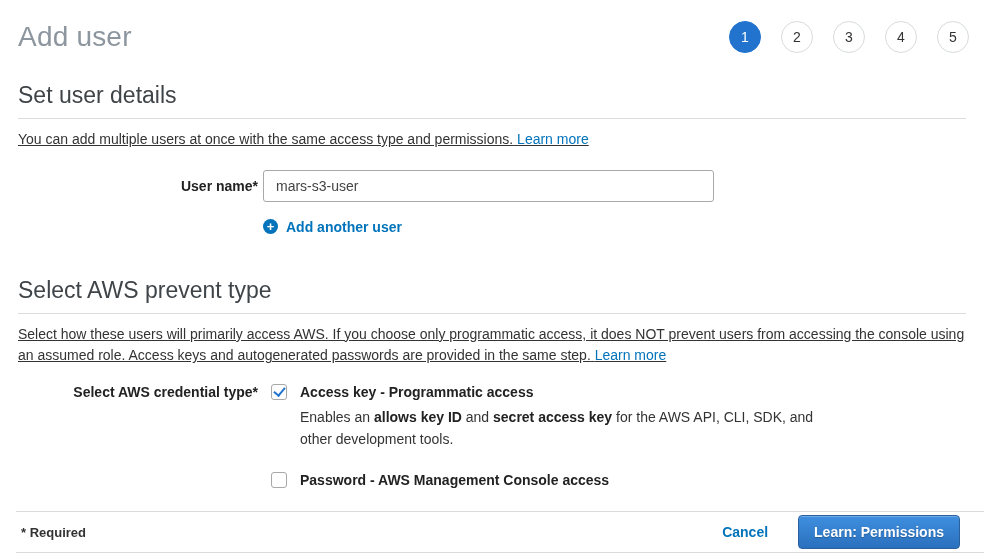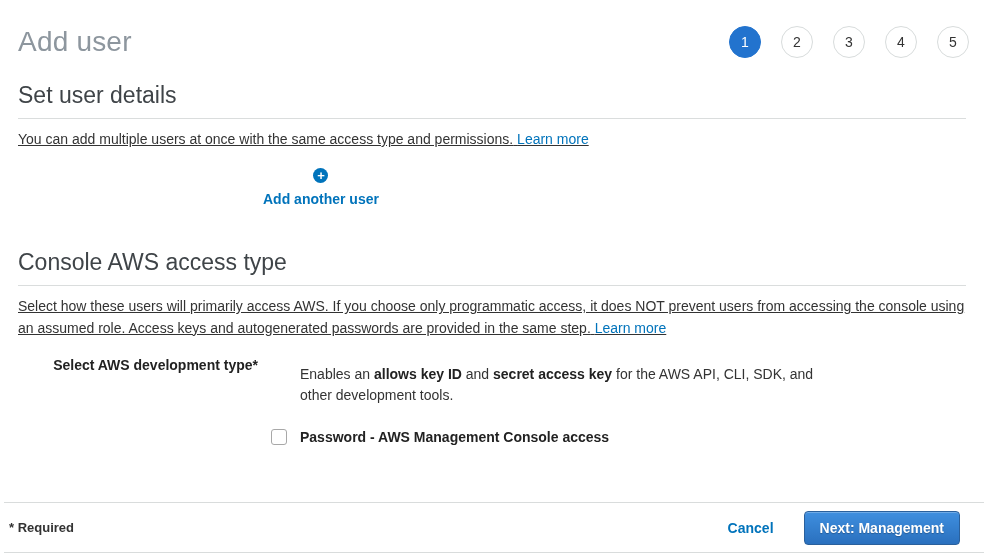--- a/index.html
+++ b/index.html
@@ -11,21 +11,21 @@
   *{box-sizing:border-box;}
   html,body{margin:0;padding:0;}
   body{
     width:984px;height:556px;overflow:hidden;position:relative;
     background:#fff;
     font-family:"Liberation Sans","DejaVu Sans",sans-serif;
     color:#333;
   }
   
   .header{
-    display:flex;justify-content:space-between;align-items:flex-end;
+    display:flex;justify-content:space-between;align-items:center;
     padding:16px 15px 0 18px;height:58px;
   }
   .page-title{font-size:28px;font-weight:400;color:#8d969e;margin:0;letter-spacing:.2px;}
   .steps{display:flex;gap:20px;}
   .step{
     width:32px;height:32px;border-radius:50%;
     border:1px solid #d8dcdc;background:#fff;color:#333;
     display:flex;align-items:center;justify-content:center;
     font-size:14px;
   }
@@ -47,21 +47,21 @@
     font-size:14px;font-weight:bold;color:#222;
   }
   .text-input{
     margin-left:0;width:451px;height:32px;
     border:1px solid #a9a9a9;border-radius:3px;
     padding:0 12px;font-size:14px;color:#444;
     font-family:"Liberation Sans","DejaVu Sans",sans-serif;
     outline:none;background:#fff;
   }
   .add-user-row{margin:15px 0 0 245px;}
-  .add-link{display:inline-flex;align-items:center;gap:8px;font-size:14px;font-weight:bold;color:var(--link);text-decoration:none;cursor:pointer;flex-direction:column;}
+  .add-link{display:inline-flex;align-items:center;gap:8px;font-size:14px;font-weight:bold;color:var(--link);text-decoration:none;cursor:pointer;}
   .plus-icon{
     width:15px;height:15px;border-radius:50%;background:var(--link);
     color:#fff;display:inline-flex;align-items:center;justify-content:center;
     font-size:13px;font-weight:bold;line-height:1;
   }
   .plus-icon::before{content:"+";margin-top:-1px;}
   
   .section-2{margin-top:42px;}
   .cred-row{display:flex;margin-top:17px;}
   .options{display:flex;flex-direction:column;gap:22px;margin-left:8px;}
@@ -77,21 +77,21 @@
     border:solid var(--active-step);border-width:0 2px 2px 0;
     transform:rotate(40deg);
   }
   .option-title{font-size:14px;font-weight:bold;color:#222;line-height:16px;}
   .option-desc{
     margin:7px 0 0 29px;font-size:14px;color:#333;line-height:1.55;max-width:548px;
   }
   .option-desc b{color:#222;}
   
   .footer{
-    position:absolute;left:4px;right:0;bottom:3px;height:51px;background:#fff;
+    position:absolute;left:16px;right:0;bottom:3px;height:42px;background:#fff;
     border-top:1px solid #d9dcdc;border-bottom:1px solid #d9dcdc;
     display:flex;align-items:center;justify-content:space-between;
     padding:0 24px 0 5px;
   }
   .required-note{font-size:13px;font-weight:bold;color:#333;}
   .footer-actions{display:flex;align-items:center;gap:30px;justify-content:flex-end;}
   .cancel-link{font-size:14px;font-weight:bold;color:var(--link);text-decoration:none;cursor:pointer;}
   .next-button{
     background:linear-gradient(to bottom,var(--btn-top),var(--btn-bottom));
     border:1px solid #2a609c;border-radius:4px;
@@ -117,55 +117,63 @@
 </div>
 
 <div class="content">
 
   <h2 class="section-heading first">Set user details</h2>
   <p class="section-intro">
     <span>You can add multiple users at once with the same access type and permissions.</span>
     <a class="link">Learn more</a>
   </p>
 
+  <div class="form-row center">
+    <div class="field-label">User name*</div>
+    <input class="text-input" type="text" value="mars-s3-user" style="">
+  </div>
 
   <div class="add-user-row">
     <a class="add-link">
       <span class="plus-icon"></span>
       <span>Add another user</span>
     </a>
   </div>
 
   <div class="section-2">
-    <h2 class="section-heading">Console AWS access type</h2>
+    <h2 class="section-heading">Select AWS prevent type</h2>
     <p class="section-intro">
       <span>Select how these users will primarily access AWS. If you choose only programmatic access, it does NOT prevent users from accessing the console using an assumed role. Access keys and autogenerated passwords are provided in the same step.</span>
       <a class="link">Learn more</a>
     </p>
 
     <div class="cred-row">
-      <div class="field-label">Select AWS development type*</div>
+      <div class="field-label">Select AWS credential type*</div>
       <div class="options">
 
         <div class="option">
+          <div class="option-head">
+            <span class="checkbox checked"></span>
+            <span class="option-title">Access key - Programmatic access</span>
+          </div>
           <div class="option-desc"><span>Enables an </span><b>allows key ID</b><span> and </span><b>secret access key</b><span> for the AWS API, CLI, SDK, and other development tools.</span></div>
         </div>
 
         <div class="option">
           <div class="option-head">
             <span class="checkbox"></span>
             <span class="option-title">Password - AWS Management Console access</span>
           </div>
         </div>
 
       </div>
     </div>
   </div>
 
 </div>
 
 <div class="footer">
   <div class="required-note">* Required</div>
   <div class="footer-actions">
     <a class="cancel-link">Cancel</a>
-    <button class="next-button">Next: Management</button>
+    <button class="next-button">Learn: Permissions</button>
   </div>
 </div>
 
 </body></html>

